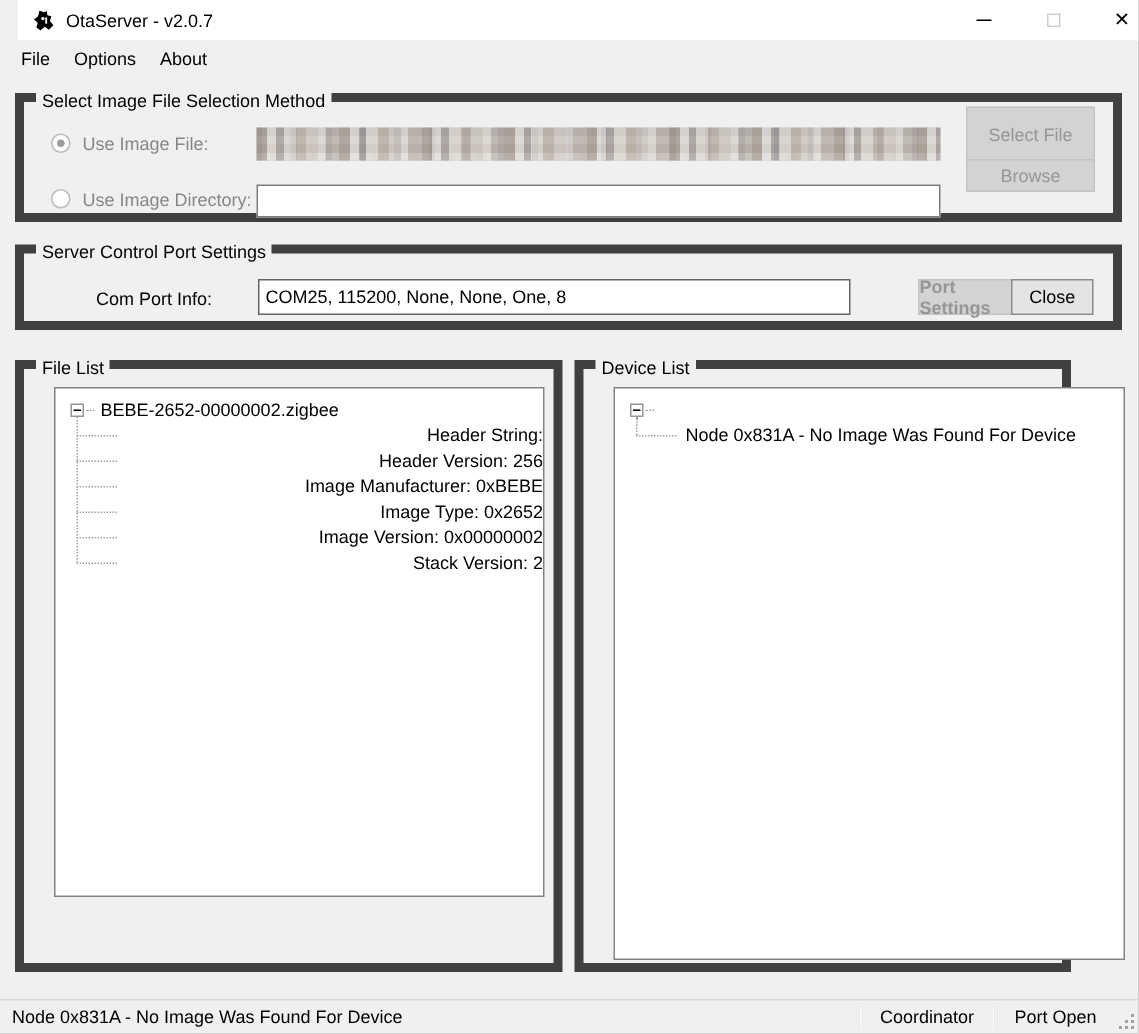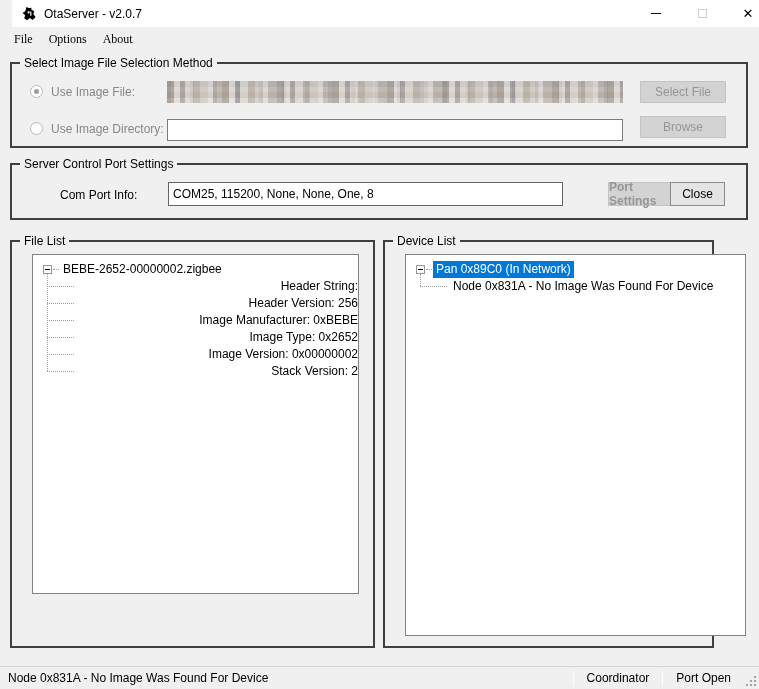--- a/index.html
+++ b/index.html
@@ -23,26 +23,26 @@
   .app-icon { width:16px; height:16px; margin-left:9px; }
   .title-text { margin-left:7px; font-size:12px; color:#000; }
   .caption-buttons { position:absolute; right:0; top:0; height:27px; display:flex; }
   .cap-btn { width:46px; height:27px; display:flex; align-items:center; justify-content:center; }
   .min-glyph { width:10px; height:0; border-top:1px solid #000; }
   .max-glyph { width:9px; height:9px; border:1px solid #cfcfcf; background:#fff; }
   .close-glyph { font-size:13px; color:#000; line-height:1; font-family:"DejaVu Sans", sans-serif; }
   
   .menubar {
     position:absolute; left:0; top:27px; width:758px; height:24px;
-    background:#f0f0f0; padding-left:6px; display:flex; align-items:center;font-family:Liberation Serif, serif;
+    background:#f0f0f0; padding-left:6px; display:flex; align-items:center;
   }
   .menu-item { display:inline-block; padding:4px 8px; cursor:default; }
   
   .groupbox {
-    position:absolute; border:2px solid #404040; background:transparent;padding-left:12px;
+    position:absolute; border:6px solid #404040; background:transparent;padding-left:12px;
   }
   .groupbox > .caption {
     position:absolute; top:-8px; left:8px; background:#f0f0f0; padding:0 4px;
     font-size:12px; color:#000; white-space:nowrap;
   }
   
   .radio { position:absolute; width:13px; height:13px; border:1px solid #bababa;
     border-radius:50%; background:#fefefe; }
   .radio.checked::after { content:""; position:absolute; left:3px; top:3px;
     width:5px; height:5px; border-radius:50%; background:#9c9c9c; }
@@ -137,26 +137,26 @@
     <span class="menu-item">Options</span>
     <span class="menu-item">About</span>
   </div>
 
   <div class="groupbox" style="left:10px; top:62px; width:738px; height:86px;">
     <span class="caption">Select Image File Selection Method</span>
 
     <span class="radio checked" style="left:18px; top:21px;"></span>
     <span class="dis-label" style="left:39px; top:21px;">Use Image File:</span>
     <div class="redacted-box" style="left:155px; top:17px; width:456px; height:22px;"></div>
-    <div class="btn disabled" style="left:628px; top:17px; width:86px; height:22px;">Select File</div>
+    <div class="btn disabled" style="left:628px; top:3px; width:86px; height:38px;">Select File</div>
 
     <span class="radio" style="left:18px; top:58px;"></span>
     <span class="dis-label" style="left:39px; top:58px;">Use Image Directory:</span>
     <input class="textbox" style="left: 155px; top: 55px; width: 456px; height: 22px;" value="">
-    <div class="btn disabled" style="left:628px; top:52px; width:86px; height:22px;">Browse</div>
+    <div class="btn disabled" style="left:628px; top:38px; width:86px; height:22px;">Browse</div>
   </div>
 
   <div class="groupbox" style="left:10px; top:163px; width:738px; height:57px;">
     <span class="caption">Server Control Port Settings</span>
 
     <span class="lbl" style="left:48px; top:23px;">Com Port Info:</span>
     <input class="textbox dark" style="left: 156px; top: 17px; width: 395px; height: 24px;" value="COM25, 115200, None, None, One, 8">
     <div class="btn disabled" style="left:596px; top:17px; width:64px; height:24px;font-weight:bold;">Port Settings</div>
     <div class="btn enabled" style="left:658px; top:17px; width:55px; height:24px;">Close</div>
   </div>
@@ -179,21 +179,20 @@
       </div>
     </div>
   </div>
 
   <div class="groupbox" style="left:383px; top:240px; width:331px; height:408px;">
     <span class="caption">Device List</span>
     <div class="treebox" style="left:20px; top:12px; width:341px; height:382px;">
       <div class="tree-root-row">
         <span class="expander"></span>
         <span class="root-stub"></span>
-        <span class="root-label selected">Pan 0x89C0 (In Network)</span>
       </div>
       <div class="tree-children">
         <div class="tree-child-row">Node 0x831A - No Image Was Found For Device</div>
       </div>
     </div>
   </div>
 
   <div class="statusbar">
     <span class="status-msg">Node 0x831A - No Image Was Found For Device</span>
     <div class="status-right">

